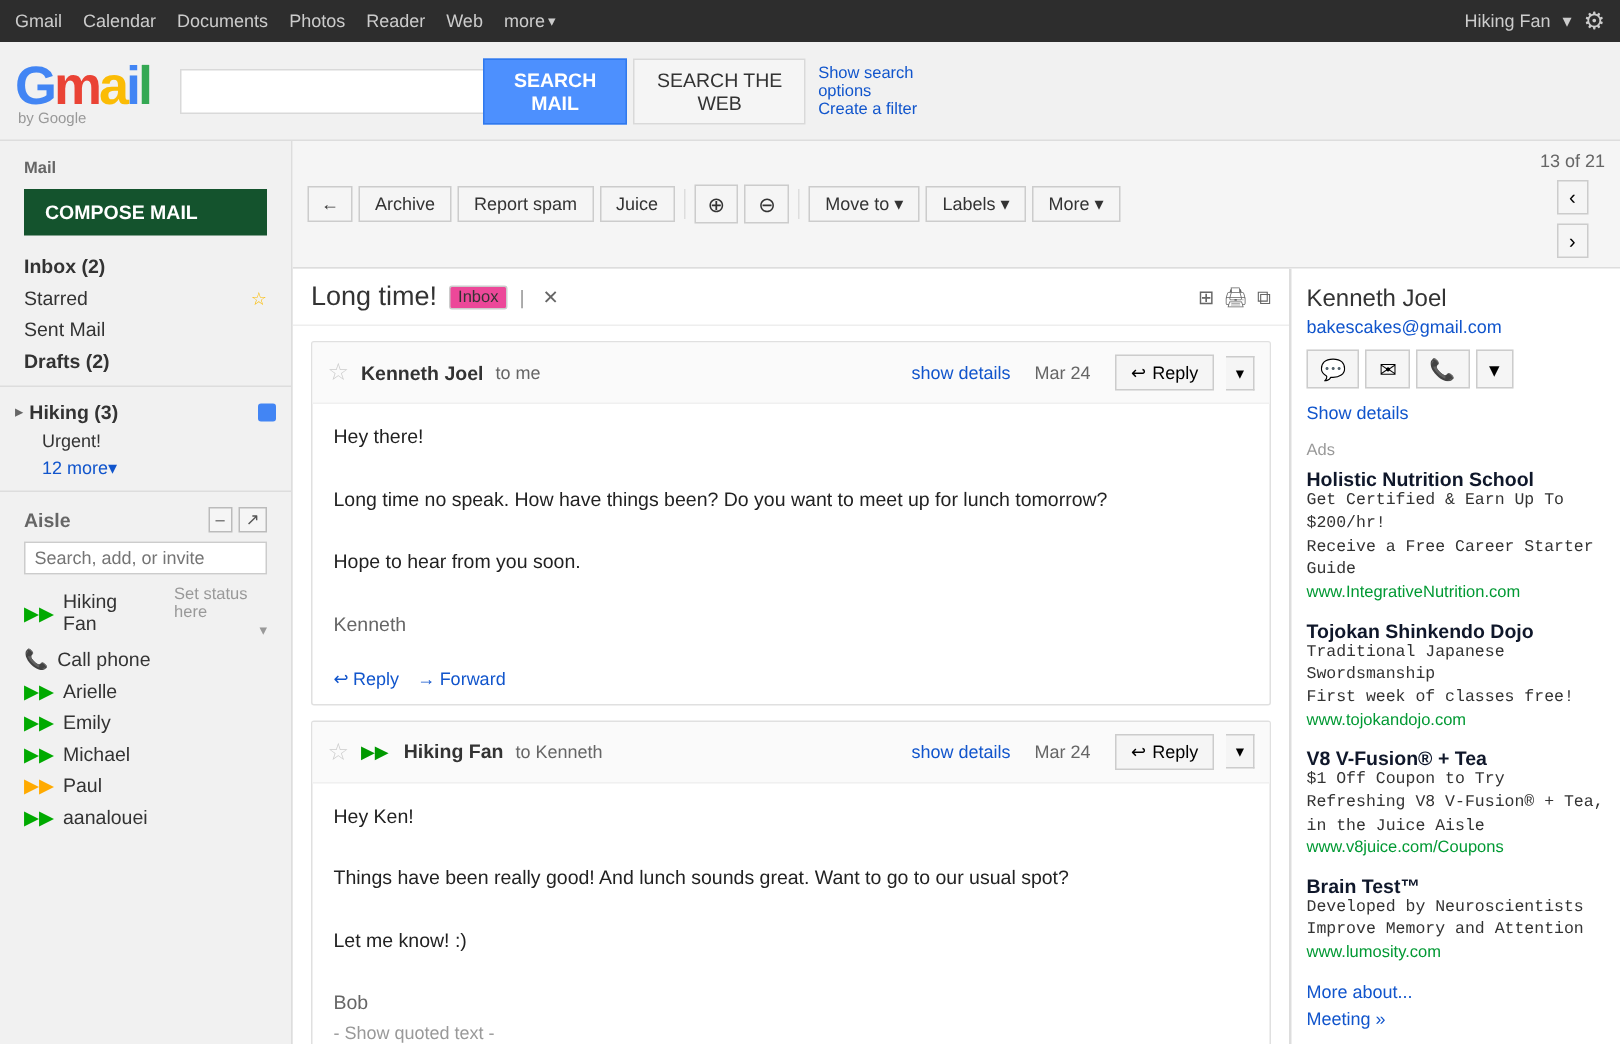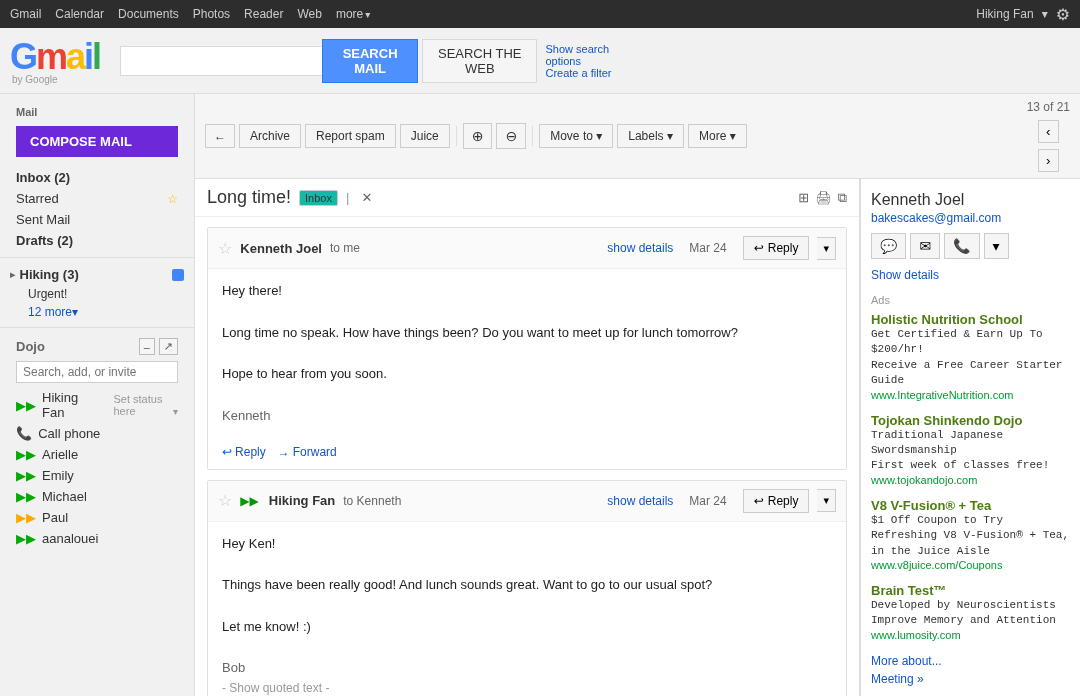--- a/index.html
+++ b/index.html
@@ -40,42 +40,42 @@
     #search-web-btn { background: #f5f5f5; color: #333; border: 1px solid #d9d9d9; padding: 6px 14px; cursor: pointer; font-size: 13px; margin-left: 4px; }
     #search-links { display: flex; flex-direction: column; margin-left: 8px; font-size: 11px; }
     #search-links a { color: #15c; text-decoration: none; }
 
     
     #main { display: flex; height: calc(100vh - 28px - 56px); }
 
     
     #sidebar { width: 195px; min-width: 195px; background: #f1f1f1; padding: 8px 0; border-right: 1px solid #ddd; overflow-y: auto; }
     .sidebar-section-label { color: #666; font-size: 11px; padding: 4px 16px 2px; font-weight: bold; }
-    .compose-btn { background: #6d28d9; color: #fff; border: none; padding: 8px 14px; font-size: 13px; font-weight: bold; cursor: pointer; margin: 6px 16px 10px; display: block; width: calc(100% - 32px); text-align: left; }
+    .compose-btn { background: #14532d; color: #fff; border: none; padding: 8px 14px; font-size: 13px; font-weight: bold; cursor: pointer; margin: 6px 16px 10px; display: block; width: calc(100% - 32px); text-align: left; }
     .sidebar-item { padding: 3px 16px; cursor: pointer; display: flex; align-items: center; justify-content: space-between; font-size: 13px; }
     .sidebar-item.bold { font-weight: bold; }
     .sidebar-item .label { flex: 1; }
     .sidebar-item .star-icon { color: #fbbc05; font-size: 12px; margin-left: 2px; }
     .sidebar-divider { border: none; border-top: 1px solid #ddd; margin: 6px 0; }
     .sidebar-group { display: flex; align-items: center; padding: 3px 10px; cursor: pointer; }
     .sidebar-group .expand-icon { color: #666; margin-right: 4px; font-size: 11px; }
     .sidebar-group .dot { width: 12px; height: 12px; border-radius: 2px; margin-left: 6px; display: inline-block; }
     .dot-blue { background: #4285f4; }
     .dot-red { background: #ea4335; }
     .sidebar-subitem { padding: 2px 28px; cursor: pointer; font-size: 12px; }
     .more-link { padding: 2px 28px; color: #15c; font-size: 12px; cursor: pointer; }
     .chat-section { margin-top: 8px; }
     .chat-controls { display: flex; align-items: center; justify-content: space-between; padding: 2px 16px; }
     .chat-label { font-weight: bold; font-size: 13px; color: #666; }
     .chat-btns { display: flex; gap: 4px; }
     .chat-btn { border: 1px solid #bbb; background: #f5f5f5; cursor: pointer; font-size: 11px; padding: 1px 4px; color: #555; }
     .chat-search { margin: 4px 16px; }
     .chat-search input { width: 100%; border: 1px solid #ccc; padding: 3px 6px; font-size: 12px; color: #999; }
     .chat-person { display: flex; align-items: center; padding: 3px 16px; cursor: pointer; font-size: 13px; gap: 6px; }
-    .chat-status { font-size: 11px; color: #999; margin-left: 16px; display: flex; align-items: flex-end; }
+    .chat-status { font-size: 11px; color: #999; margin-left: 16px; display: flex; align-items: flex-end; flex-direction: column; }
 
     
     #toolbar {
       background: #f5f5f5;
       border-bottom: 1px solid #ddd;
       padding: 6px 10px;
       display: flex;
       align-items: center;
       gap: 4px;
     }
@@ -108,21 +108,21 @@
       border-right: 1px solid #ddd;
     }
     .email-thread-header {
       padding: 8px 12px;
       border-bottom: 1px solid #eee;
       display: flex;
       align-items: center;
       gap: 8px;
     }
     .thread-subject { font-size: 18px; color: #333; font-weight: normal; }
-    .thread-label { background: #14b8a6; border: 1px solid #ccc; padding: 1px 5px; font-size: 11px; border-radius: 2px; }
+    .thread-label { background: #ec4899; border: 1px solid #ccc; padding: 1px 5px; font-size: 11px; border-radius: 2px; }
     .thread-close { color: #666; cursor: pointer; margin-left: 4px; }
     .thread-icons { margin-left: auto; display: flex; gap: 6px; color: #666; }
 
     .email-message {
       border: 1px solid #e0e0e0;
       margin: 10px 12px;
       border-radius: 2px;
     }
     .email-message-header {
       display: flex;
@@ -172,21 +172,21 @@
       border-left: 1px solid #ddd;
     }
     .contact-name { font-size: 16px; color: #333; font-weight: normal; margin-bottom: 2px; }
     .contact-email { font-size: 12px; color: #15c; margin-bottom: 8px; }
     .contact-actions { display: flex; gap: 4px; margin-bottom: 8px; }
     .contact-btn { border: 1px solid #ccc; background: #f5f5f5; padding: 4px 8px; cursor: pointer; font-size: 14px; }
     .show-details-link { color: #15c; font-size: 12px; cursor: pointer; text-decoration: none; }
     .ads-section { margin-top: 12px; }
     .ads-label { font-size: 11px; color: #999; margin-bottom: 6px; }
     .ad-item { margin-bottom: 12px; }
-    .ad-title { color: #4d7c0f; font-size: 13px; font-weight: bold; cursor: pointer; }
+    .ad-title { color: #0f172a; font-size: 13px; font-weight: bold; cursor: pointer; }
     .ad-body { font-size: 11px; color: #333; line-height: 1.4; font-family: Liberation Mono, monospace; }
     .ad-url { color: #093; font-size: 11px; }
     .more-about { color: #15c; font-size: 12px; cursor: pointer; }
     .more-about-item { color: #15c; font-size: 12px; cursor: pointer; margin-top: 4px; }
 
     
     .gear-icon { font-size: 16px; color: #ccc; cursor: pointer; }
   </style>
 </head>
 <body>
@@ -256,21 +256,21 @@
     <div class="sidebar-subitem" style="display:flex;align-items:center;gap:6px;">
       <span>Urgent!</span>
       <span class="dot dot-red"></span>
     </div>
     <div class="more-link">12 more▾</div>
 
     <hr class="sidebar-divider">
 
     <div class="chat-section">
       <div class="chat-controls">
-        <span class="chat-label">Dojo</span>
+        <span class="chat-label">Aisle</span>
         <div class="chat-btns">
           <button class="chat-btn">–</button>
           <button class="chat-btn">↗</button>
         </div>
       </div>
       <div class="chat-search">
         <input type="text" style="width: 100%; border: 1px solid rgb(204, 204, 204); padding: 3px 6px; font-size: 12px; color: rgb(153, 153, 153);" placeholder="Search, add, or invite">
       </div>
 
       <div class="chat-person">

